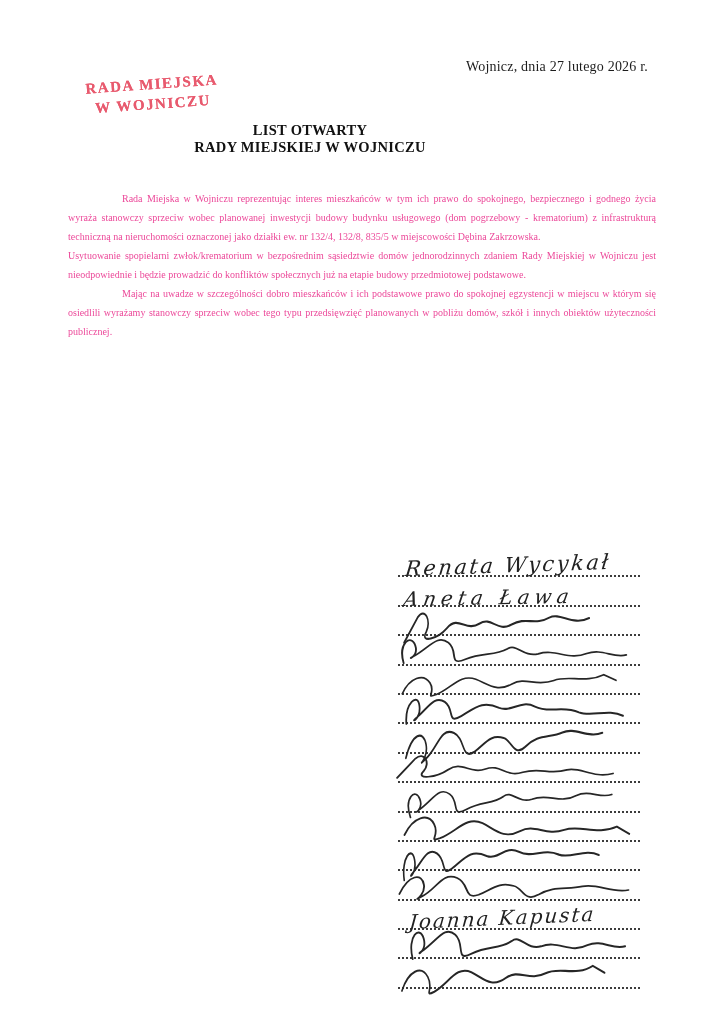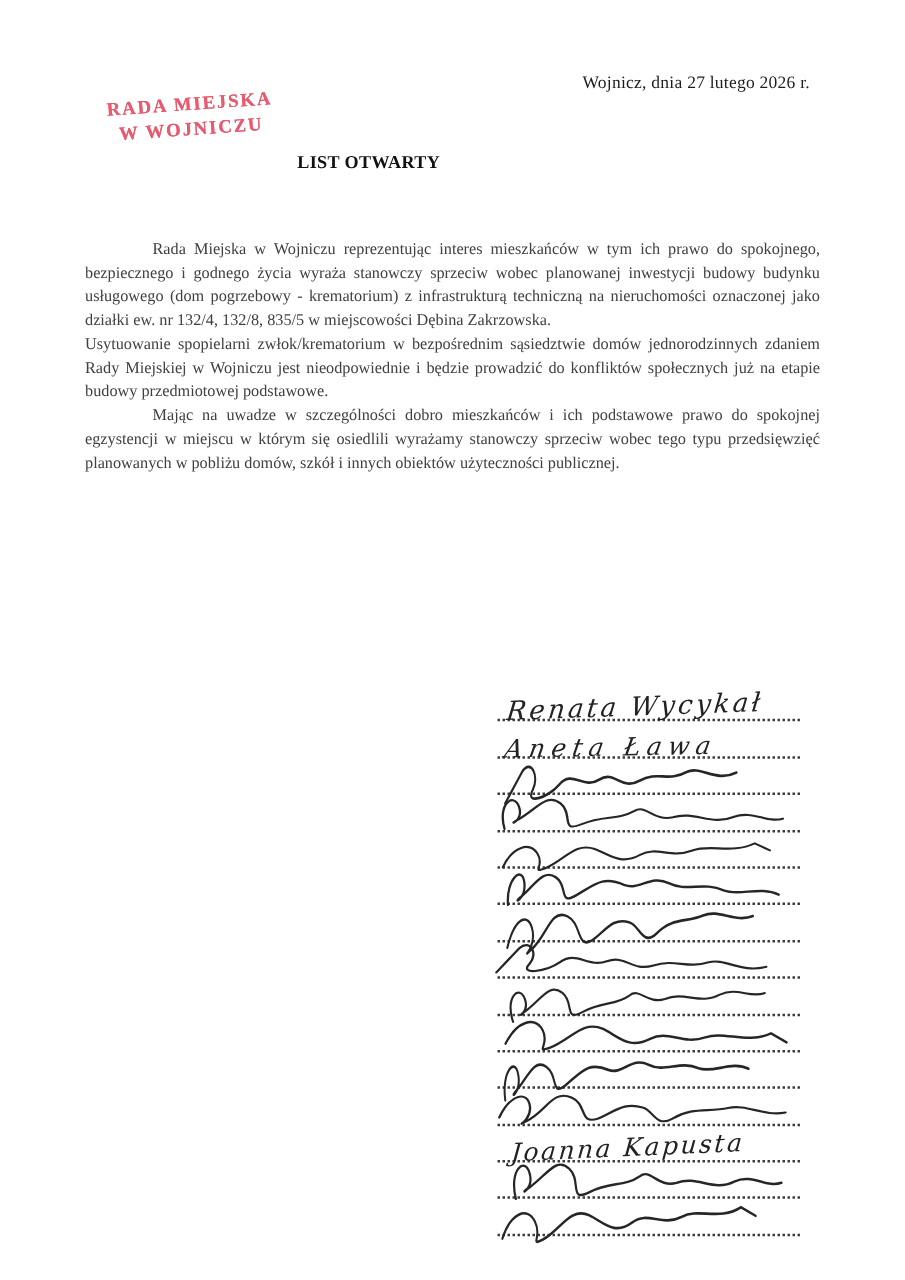--- a/index.html
+++ b/index.html
@@ -28,36 +28,36 @@
     font-weight:bold;
     font-size:15px;
     line-height:20px;
     letter-spacing:1.5px;
     color:#e85a6e;
     text-shadow:0 0 .4px #e85a6e;
     white-space:nowrap;
   }
   .title-block{
     position:absolute;
-    top:122px;left:1px;width:588px;
+    top:122px;left:16px;width:588px;
     text-align:center;
     font-weight:bold;
     font-size:14.5px;
     line-height:17px;
     letter-spacing:.3px;
     color:#111;
   }
   .body-block{
     position:absolute;
     left:68px;top:189px;
     width:588px;
-    font-size:13px;
+    font-size:10px;
     line-height:19px;
     text-align:justify;
-    color:#404040;
+    color:#ec4899;
   }
   .body-block p{margin:0;}
   .body-block p.indent{text-indent:54px;}
   .signature-block{
     position:absolute;
     left:398px;top:548px;
     width:242px;
   }
   .sig-row{
     position:relative;
@@ -89,20 +89,21 @@
 
   <div class="date-line">Wojnicz, dnia 27 lutego 2026 r.</div>
 
   <div class="stamp">
     <div>RADA MIEJSKA</div>
     <div>W WOJNICZU</div>
   </div>
 
   <div class="title-block">
     <div>LIST OTWARTY</div>
+    <div>RADY MIEJSKIEJ W WOJNICZU</div>
   </div>
 
   <div class="body-block">
     <p class="indent">Rada Miejska w Wojniczu reprezentując interes mieszkańców w tym ich prawo do spokojnego, bezpiecznego i godnego życia wyraża stanowczy sprzeciw wobec planowanej inwestycji budowy budynku usługowego (dom pogrzebowy - krematorium) z infrastrukturą techniczną na nieruchomości oznaczonej jako działki ew. nr 132/4, 132/8, 835/5 w miejscowości Dębina Zakrzowska.</p>
     <p>Usytuowanie spopielarni zwłok/krematorium w bezpośrednim sąsiedztwie domów jednorodzinnych zdaniem Rady Miejskiej w Wojniczu jest nieodpowiednie i będzie prowadzić do konfliktów społecznych już na etapie budowy przedmiotowej podstawowe.</p>
     <p class="indent">Mając na uwadze w szczególności dobro mieszkańców i ich podstawowe prawo do spokojnej egzystencji w miejscu w którym się osiedlili wyrażamy stanowczy sprzeciw wobec tego typu przedsięwzięć planowanych w pobliżu domów, szkół i innych obiektów użyteczności publicznej.</p>
   </div>
 
   <div class="signature-block">
       <div class="sig-row">

